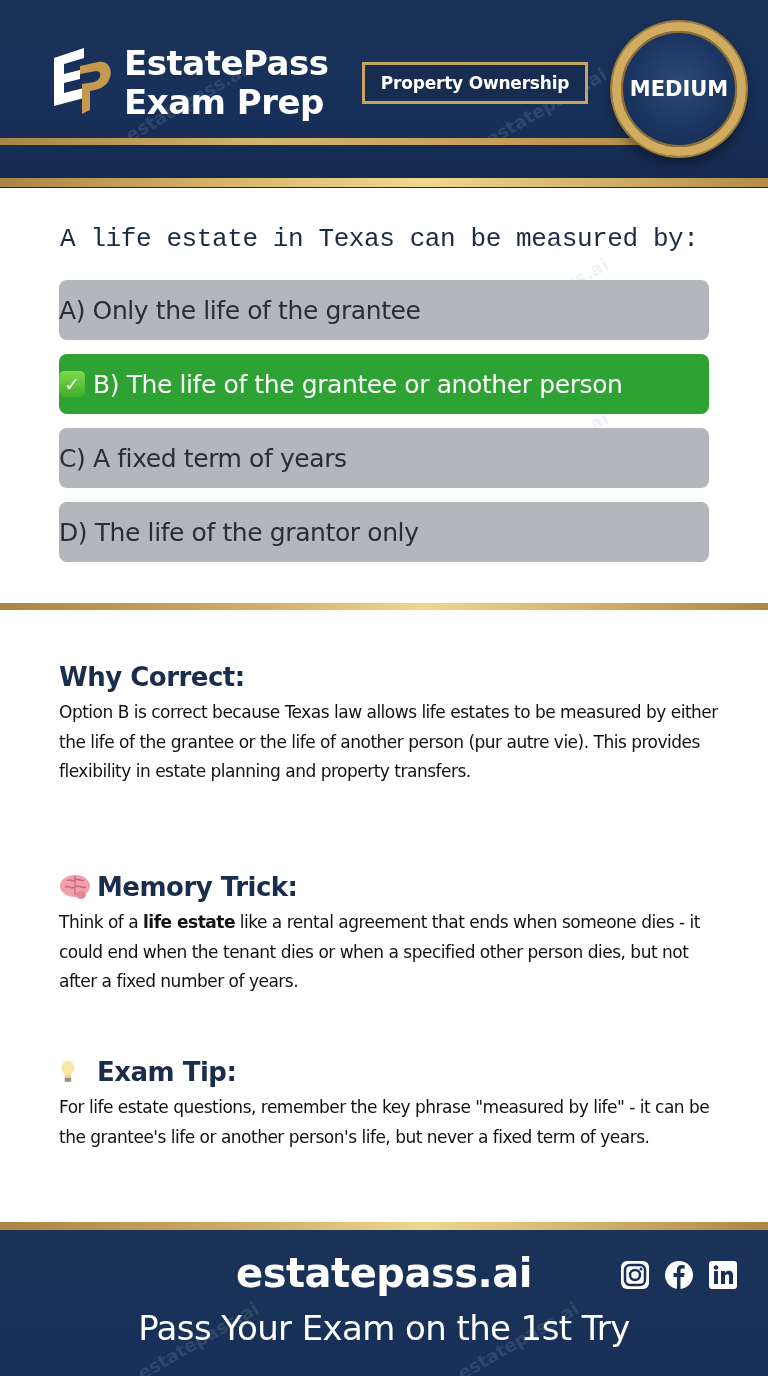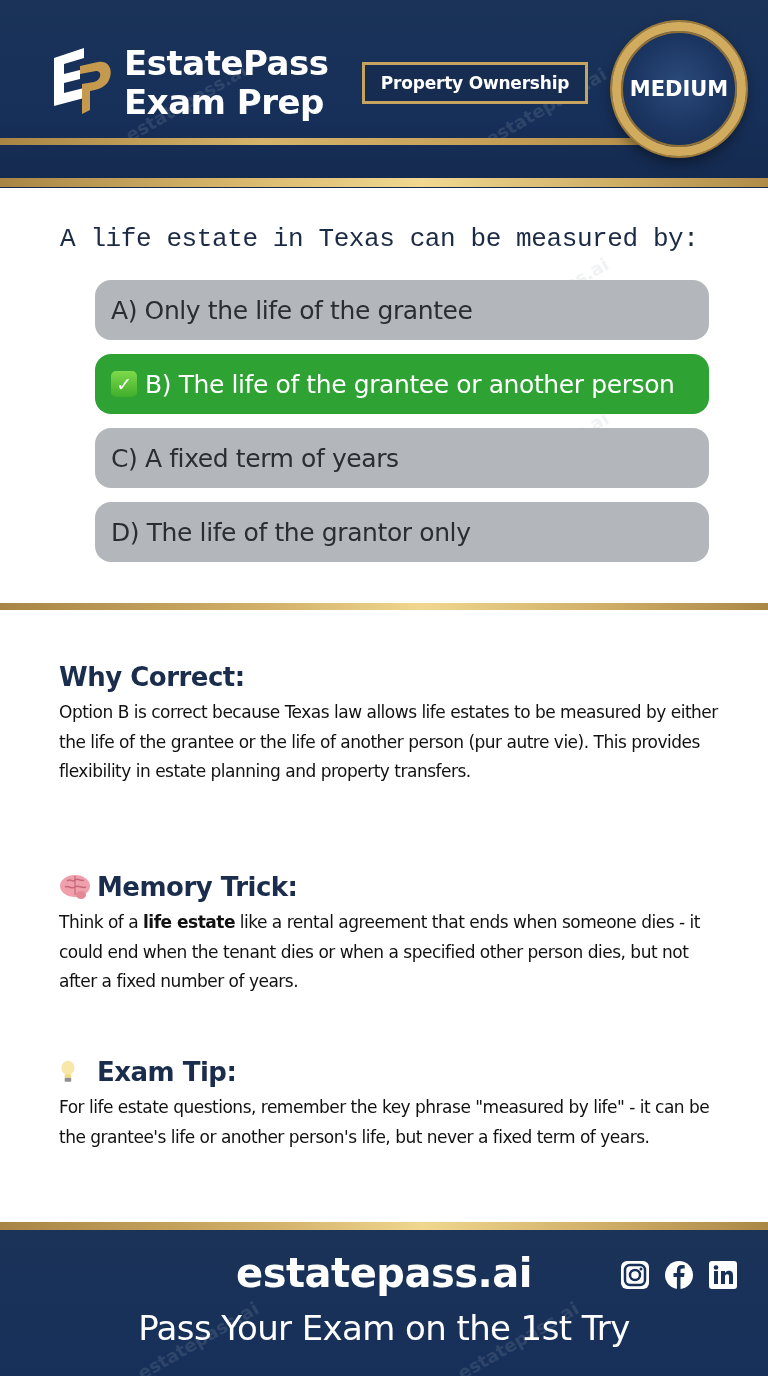--- a/index.html
+++ b/index.html
@@ -49,25 +49,24 @@
   }
   .watermark.dark { color: rgba(120,130,140,0.10); }
 
   
   .question {
     position: absolute; left: 60px; top: 224px; font-size: 26px; color: #1c2b45;
     font-family: Liberation Mono, monospace; letter-spacing: -0.4px; text-align: center;
   }
   .options { position: absolute; left: 59px; top: 280px; width: 650px; }
   .option {
-    height: 60px; border-radius: 16px; background: #b3b6bb; margin-bottom: 14px;
-    display: flex; align-items: center; padding-left: 16px;
+    height: 60px; border-radius: 8px; background: #b3b6bb; margin-bottom: 14px;
+    display: flex; align-items: center; 
     color: #2a2d31; font-size: 25px; letter-spacing: -0.4px;
     font-family: "DejaVu Sans", sans-serif;
-    margin-left: 36px;
   }
   .option.correct { background: #2ea232; color: #ffffff; }
   .check-icon {
     display: inline-flex; width: 26px; height: 26px; border-radius: 5px;
     background: linear-gradient(180deg, #7fd94b, #3fae2a); margin-right: 8px;
     align-items: center; justify-content: center; color: #fff; font-size: 19px; font-weight: bold;
   }
 
   .gold-divider {
     position: absolute; left: 0; top: 603px; width: 768px; height: 7px;

